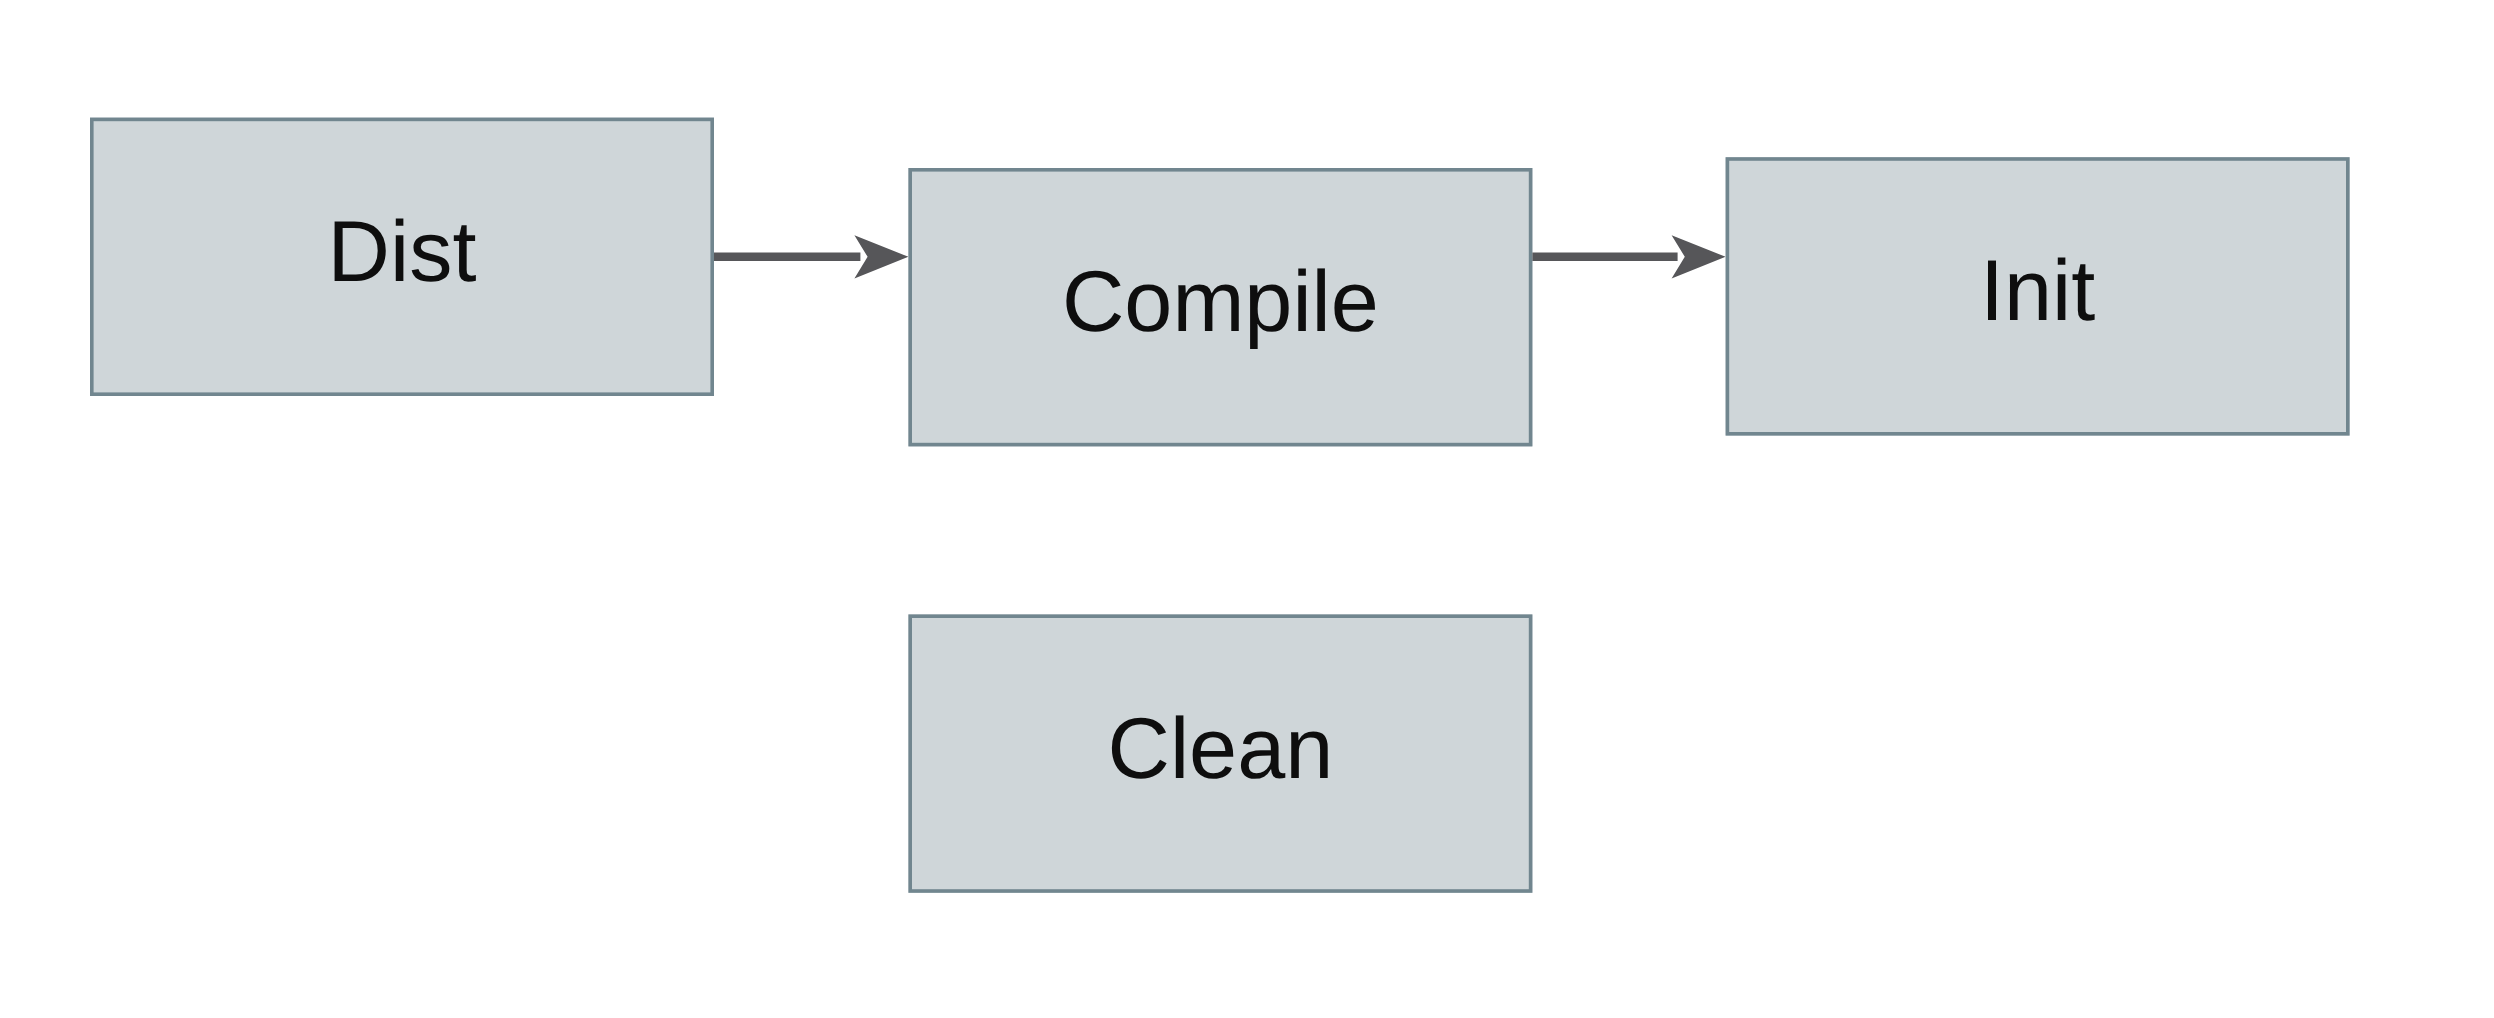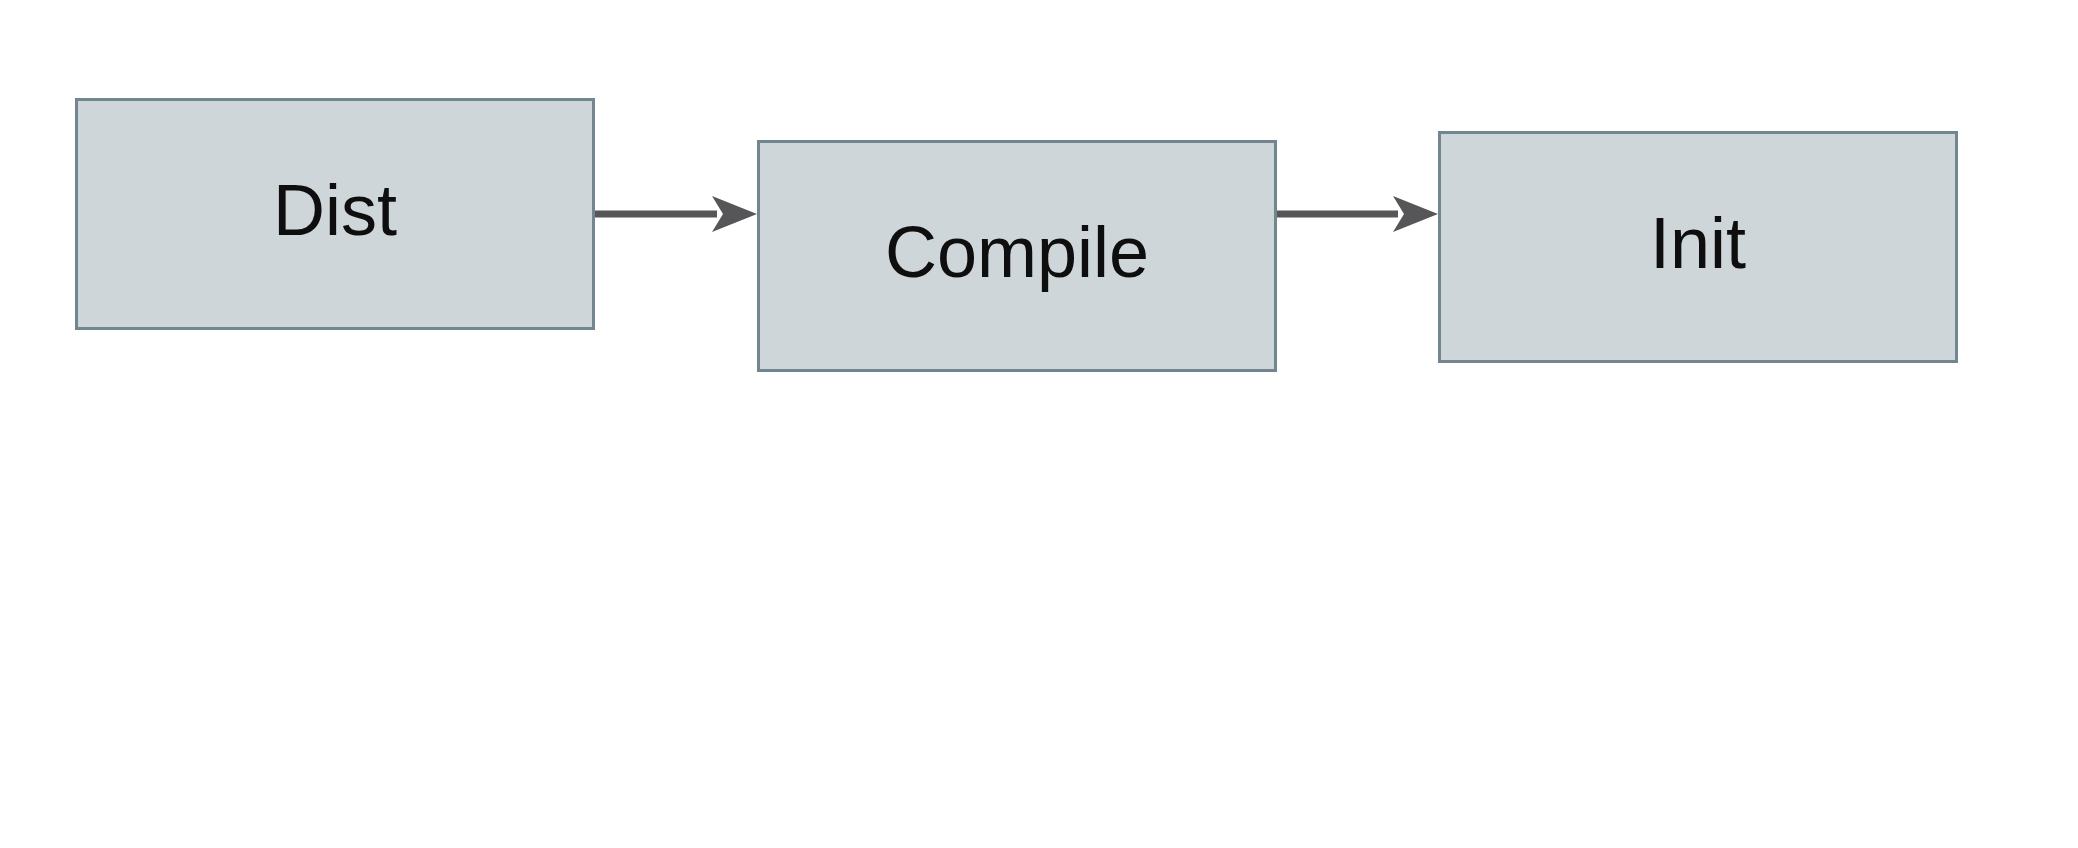--- a/index.html
+++ b/index.html
@@ -74,14 +74,17 @@
 
   <svg class="edge" id="edge-compile-init" width="161" height="70">
     <line x1="0" y1="35" x2="121" y2="35"></line>
     <polygon points="161,35 116,17 127,35 116,53"></polygon>
   </svg>
 
   <div class="node" id="node-init">
     <span class="label">Init</span>
   </div>
 
+  <div class="node" id="node-clean">
+    <span class="label">Clean</span>
+  </div>
 
 </div>
 
 </body></html>

